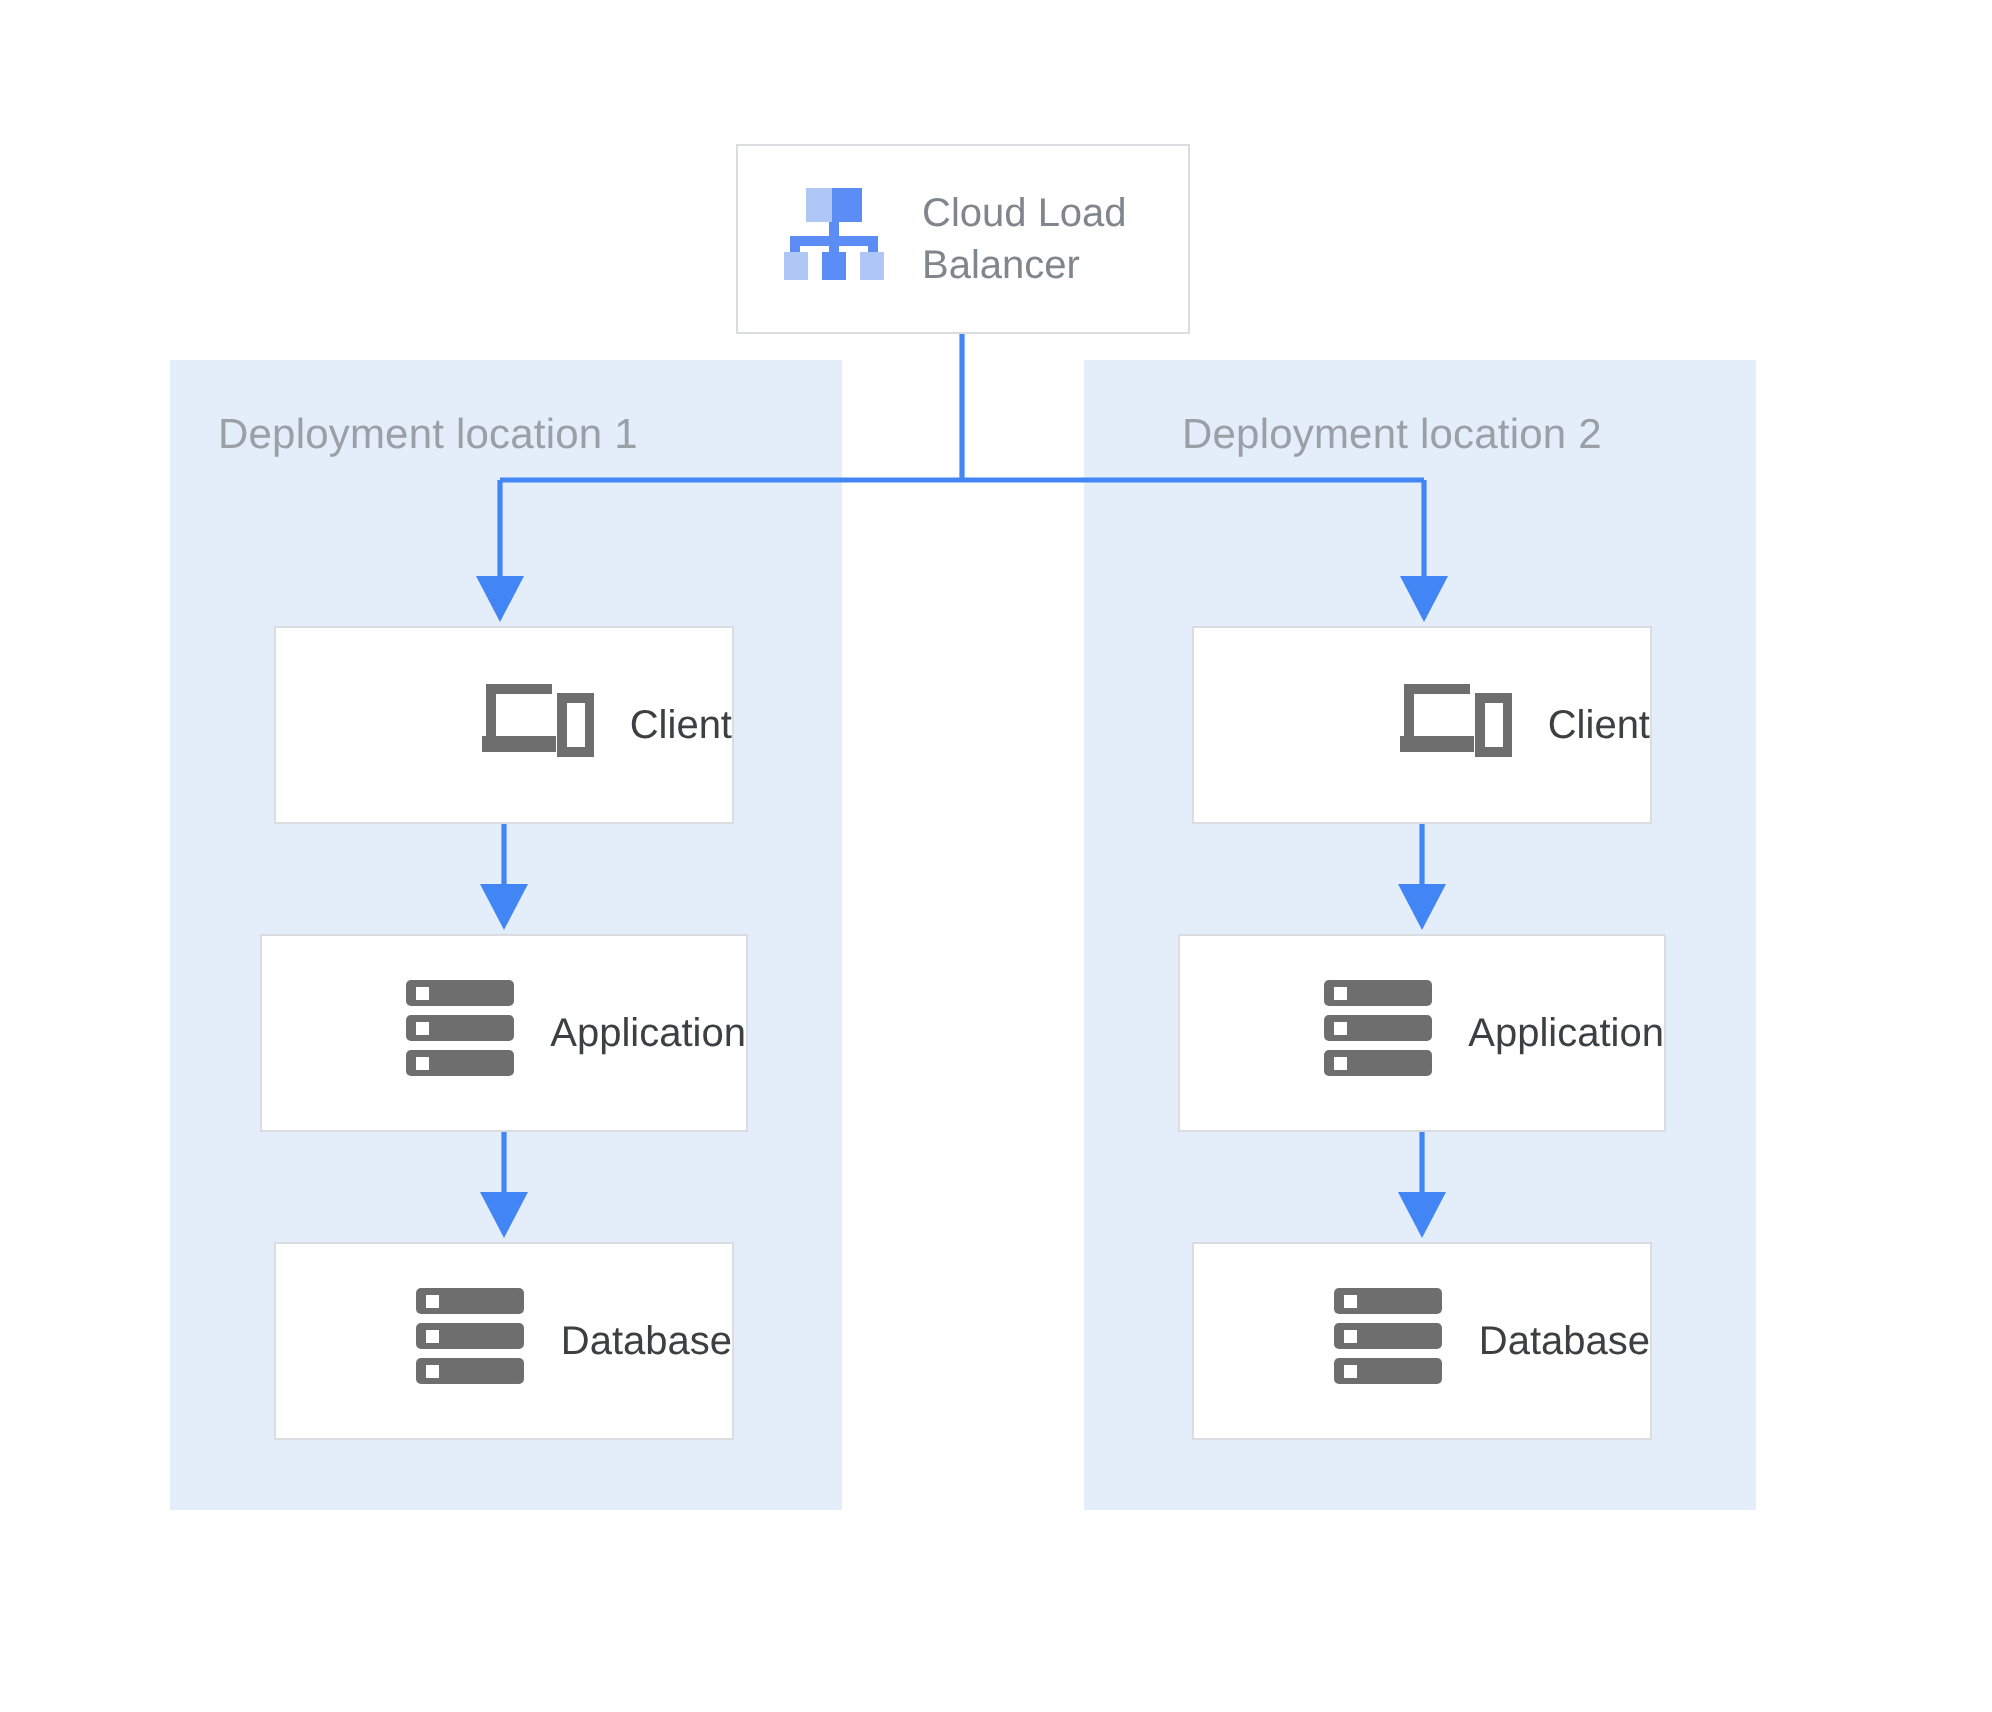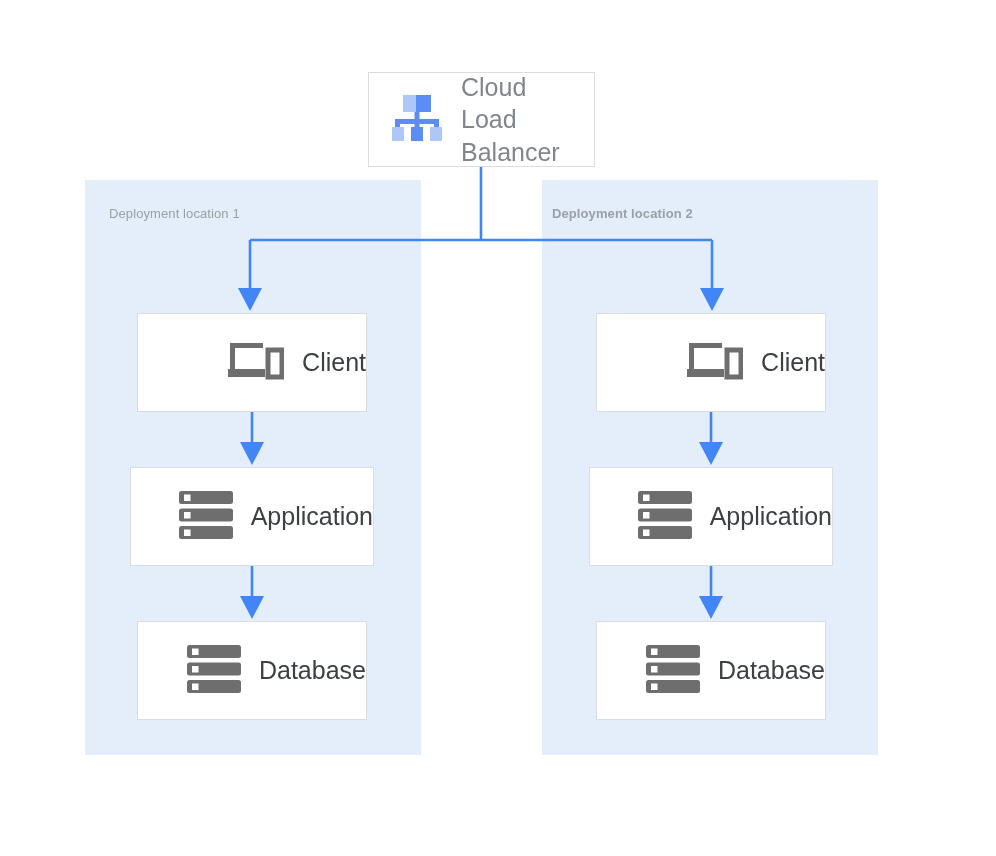--- a/index.html
+++ b/index.html
@@ -29,21 +29,21 @@
     pointer-events: none;
   }
 
   
   .zone {
     position: absolute;
     background: #e4eefb;
   }
   .zone-label {
     position: absolute;
-    font-size: 13px;
+    font-size: 21px;
     color: #9aa0a6;
     letter-spacing: 0.1px;
     white-space: nowrap;
   }
 
   
   .node {
     position: absolute;
     background: #ffffff;
     border: 1px solid #dadce0;
@@ -51,21 +51,21 @@
     display: flex;
     align-items: center;
     justify-content: flex-end;
   }
   .node-inner {
     display: flex;
     align-items: center;
     gap: 18px;
   }
   .node-label {
-    font-size: 25px;
+    font-size: 20px;
     color: #3c4043;
     white-space: nowrap;
     line-height: 1.3;
   }
   .node-label.two-line {
     white-space: normal;
     width: 118px;
     color: #80868b;
   }
   .node-icon {
@@ -107,21 +107,21 @@
       <polygon points="238,288 262,288 250,311"></polygon>
       <polygon points="700,288 724,288 712,311"></polygon>
       <polygon points="240,442 264,442 252,465"></polygon>
       <polygon points="240,596 264,596 252,619"></polygon>
       <polygon points="699,442 723,442 711,465"></polygon>
       <polygon points="699,596 723,596 711,619"></polygon>
     </g>
   </svg>
 
   <div class="zone-label" style="left:109px; top:206px;">Deployment location 1</div>
-  <div class="zone-label" style="left:552px; top:206px;font-weight:bold;">Deployment location 2</div>
+  <div class="zone-label" style="left:591px; top:206px;">Deployment location 2</div>
 
   <div class="node lb" style="left:368px; top:72px; width:227px; height:95px;">
     <div class="node-inner">
       <span class="node-icon">
         <svg width="52" height="50" viewBox="0 0 52 50">
 
           <rect x="12" y="2" width="13" height="17" fill="#aec7f7"></rect>
           <rect x="25" y="2" width="15" height="17" fill="#5c8df6"></rect>
 
           <rect x="23.5" y="19" width="5" height="10" fill="#5c8df6"></rect>

